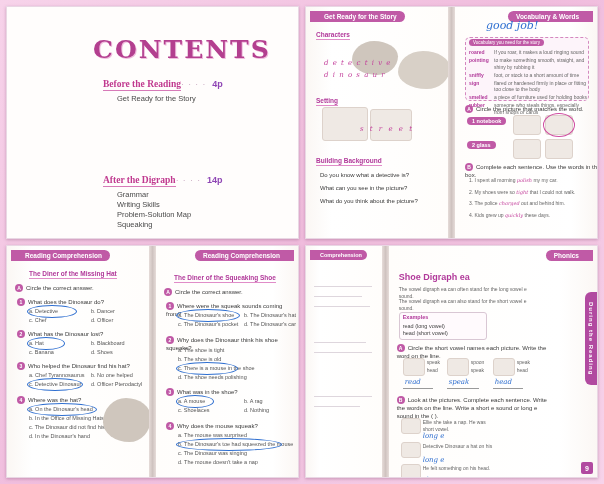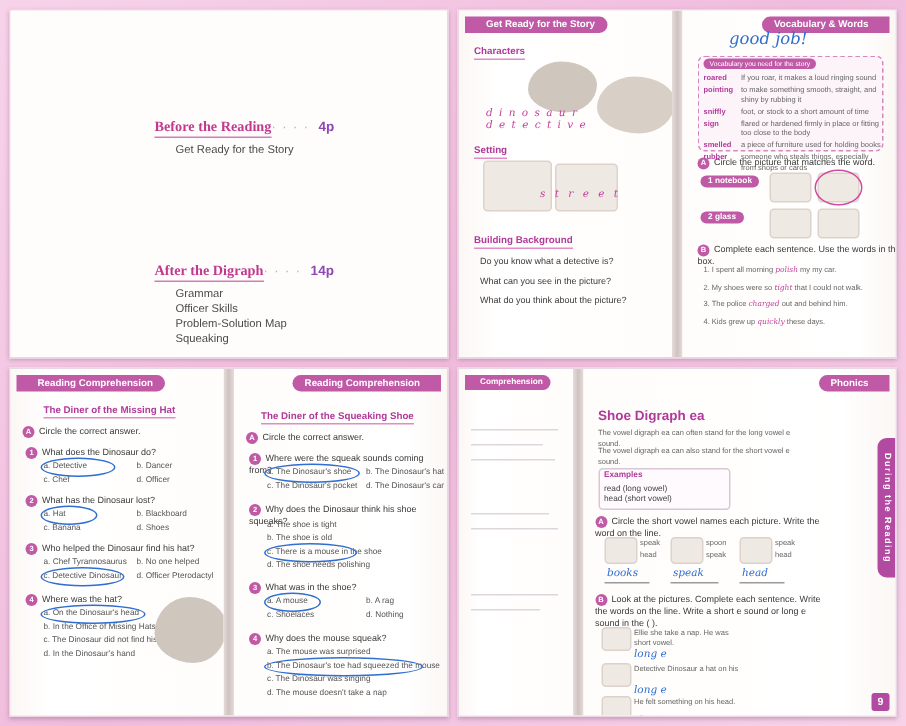--- a/index.html
+++ b/index.html
@@ -119,52 +119,53 @@
   .ex-word{font-size:5.5px;color:#444;}
 </style>
 </head>
 <body>
 
 <div class="grid">
 
   <div class="photo p1">
     <div class="inner">
 
+      <div class="contents-title">CONTENTS</div>
 
       <div class="sec" style="top:72px;">
         <span class="hd">Before the Reading</span><span class="dots"> · · · · </span><span class="pg-no">4p</span>
         <ul>
           <li>Get Ready for the Story</li>
         </ul>
       </div>
 
 
       <div class="sec" style="top:168px;">
         <span class="hd">After the Digraph</span><span class="dots"> · · · · </span><span class="pg-no">14p</span>
         <ul>
           <li>Grammar</li>
-          <li>Officer Skills</li>
+          <li>Writing Skills</li>
           <li>Problem-Solution Map</li>
           <li>Squeaking</li>
         </ul>
       </div>
     </div>
   </div>
 
   <div class="photo p2">
     <div class="spread">
 
       <div class="pg left">
         <div class="hdr-tab">Get Ready for the Story</div>
 
         <div class="secbar" style="left:10px;top:24px;">Characters</div>
 
         <div class="dino" style="left:46px;top:34px;width:46px;height:34px;"></div>
         <div class="dino" style="left:92px;top:44px;width:52px;height:38px;background:#d8d0c7;"></div>
-        <div class="hand hand-p" style="position:absolute;left:18px;top:52px;font-size:7px;letter-spacing:1px;margin-top:20px;">d e t e c t i v e</div>
+        <div class="hand hand-p" style="position:absolute;left:18px;top:52px;font-size:7px;letter-spacing:1px;">d e t e c t i v e</div>
         <div class="hand hand-p" style="position:absolute;left:18px;top:64px;font-size:7px;letter-spacing:1px;">d i n o s a u r</div>
 
         <div class="secbar" style="left:10px;top:90px;">Setting</div>
         <div class="pic" style="left:16px;top:100px;width:44px;height:32px;"></div>
         <div class="pic" style="left:64px;top:102px;width:40px;height:30px;"></div>
         <div class="hand hand-p" style="position:absolute;left:54px;top:118px;font-size:7px;letter-spacing:2px;">s t r e e t</div>
 
         <div class="secbar" style="left:10px;top:150px;">Building Background</div>
         <div class="q" style="left:14px;top:164px;width:120px;">Do you know what a detective is?</div>
         <div class="q" style="left:14px;top:177px;width:120px;">What can you see in the picture?</div>
@@ -390,21 +391,21 @@
         <div class="pic" style="left:58px;top:112px;width:20px;height:16px;"></div>
         <div class="pic" style="left:104px;top:112px;width:20px;height:16px;"></div>
 
         <div class="tiny" style="position:absolute;left:38px;top:113px;">speak</div>
         <div class="tiny" style="position:absolute;left:38px;top:121px;">head</div>
         <div class="tiny" style="position:absolute;left:82px;top:113px;">spoon</div>
         <div class="tiny" style="position:absolute;left:82px;top:121px;">speak</div>
         <div class="tiny" style="position:absolute;left:128px;top:113px;">speak</div>
         <div class="tiny" style="position:absolute;left:128px;top:121px;">head</div>
 
-        <div class="hand" style="position:absolute;left:16px;top:132px;font-size:7px;">books</div>
+        <div class="hand" style="position:absolute;left:16px;top:132px;font-size:7px;">read</div>
         <div class="hand" style="position:absolute;left:60px;top:132px;font-size:7px;">speak</div>
         <div class="hand" style="position:absolute;left:106px;top:132px;font-size:7px;">head</div>
         <div class="underline" style="left:14px;top:142px;width:30px;"></div>
         <div class="underline" style="left:58px;top:142px;width:32px;"></div>
         <div class="underline" style="left:104px;top:142px;width:30px;"></div>
 
         <div class="q" style="left:8px;top:150px;width:152px;">
           <span class="qnum">B</span><span>Look at the pictures. Complete each sentence. Write the words on the line. Write a short e sound or long e sound in the (  ).</span>
         </div>
 

